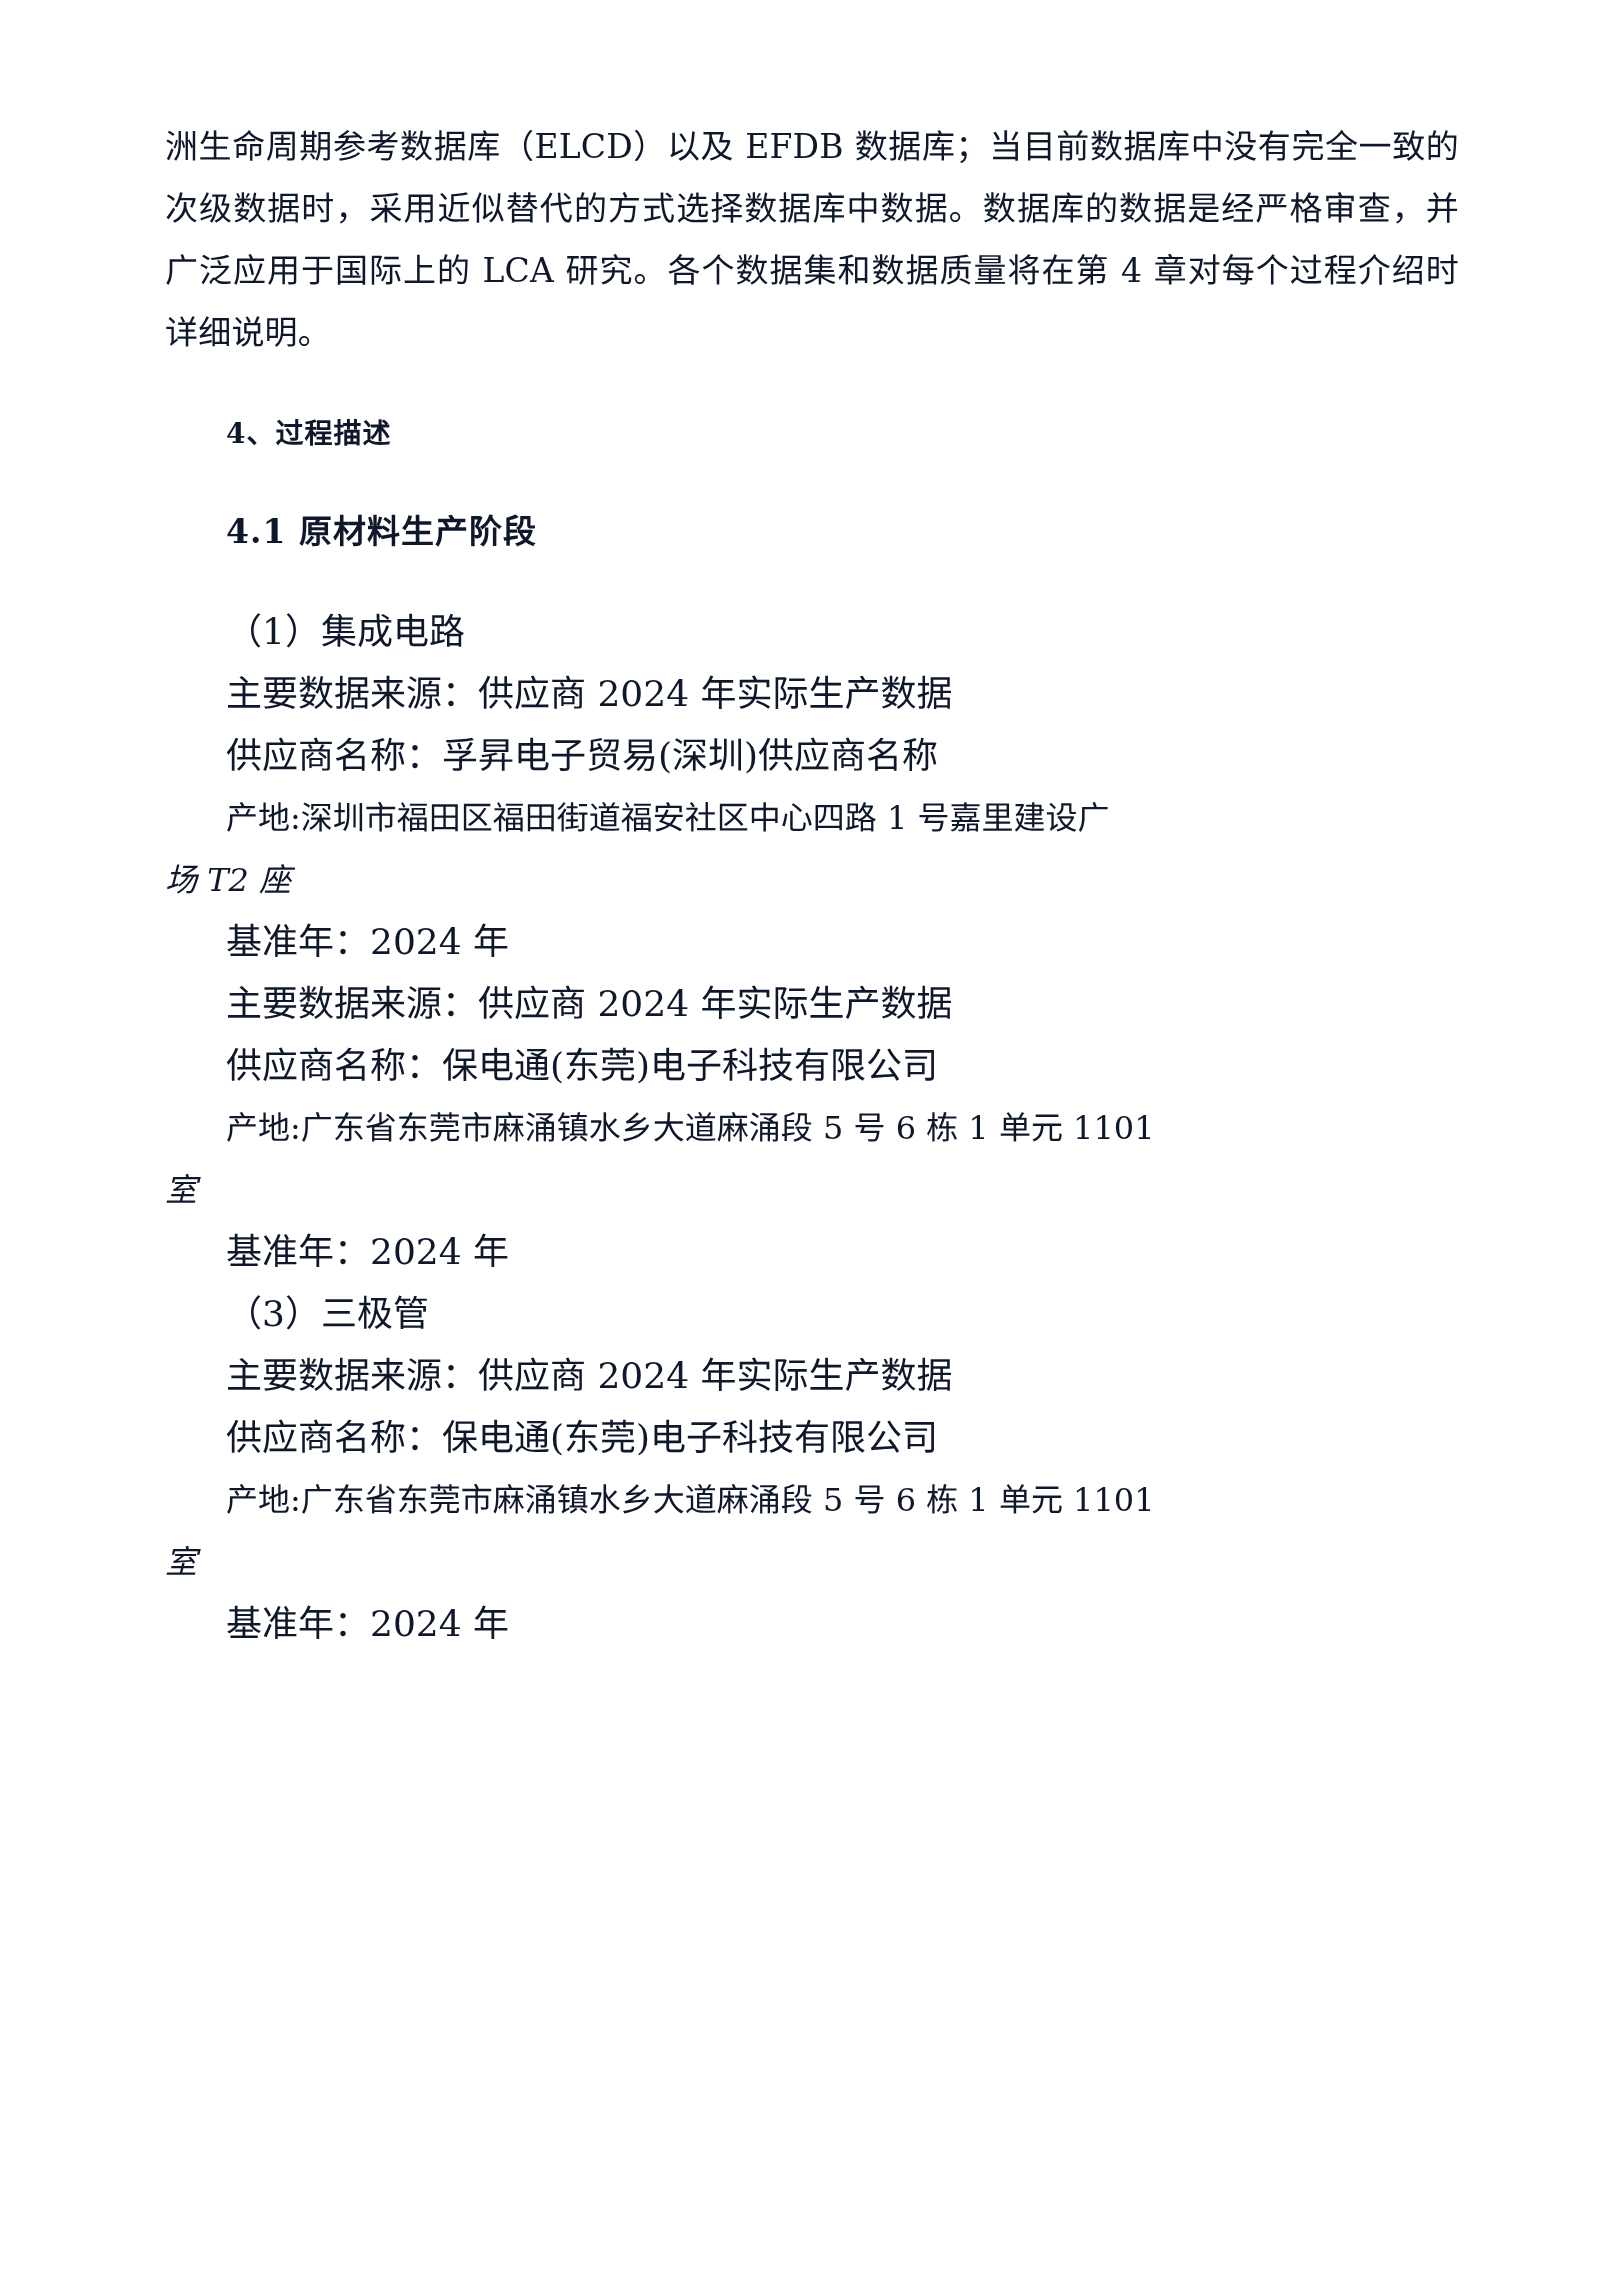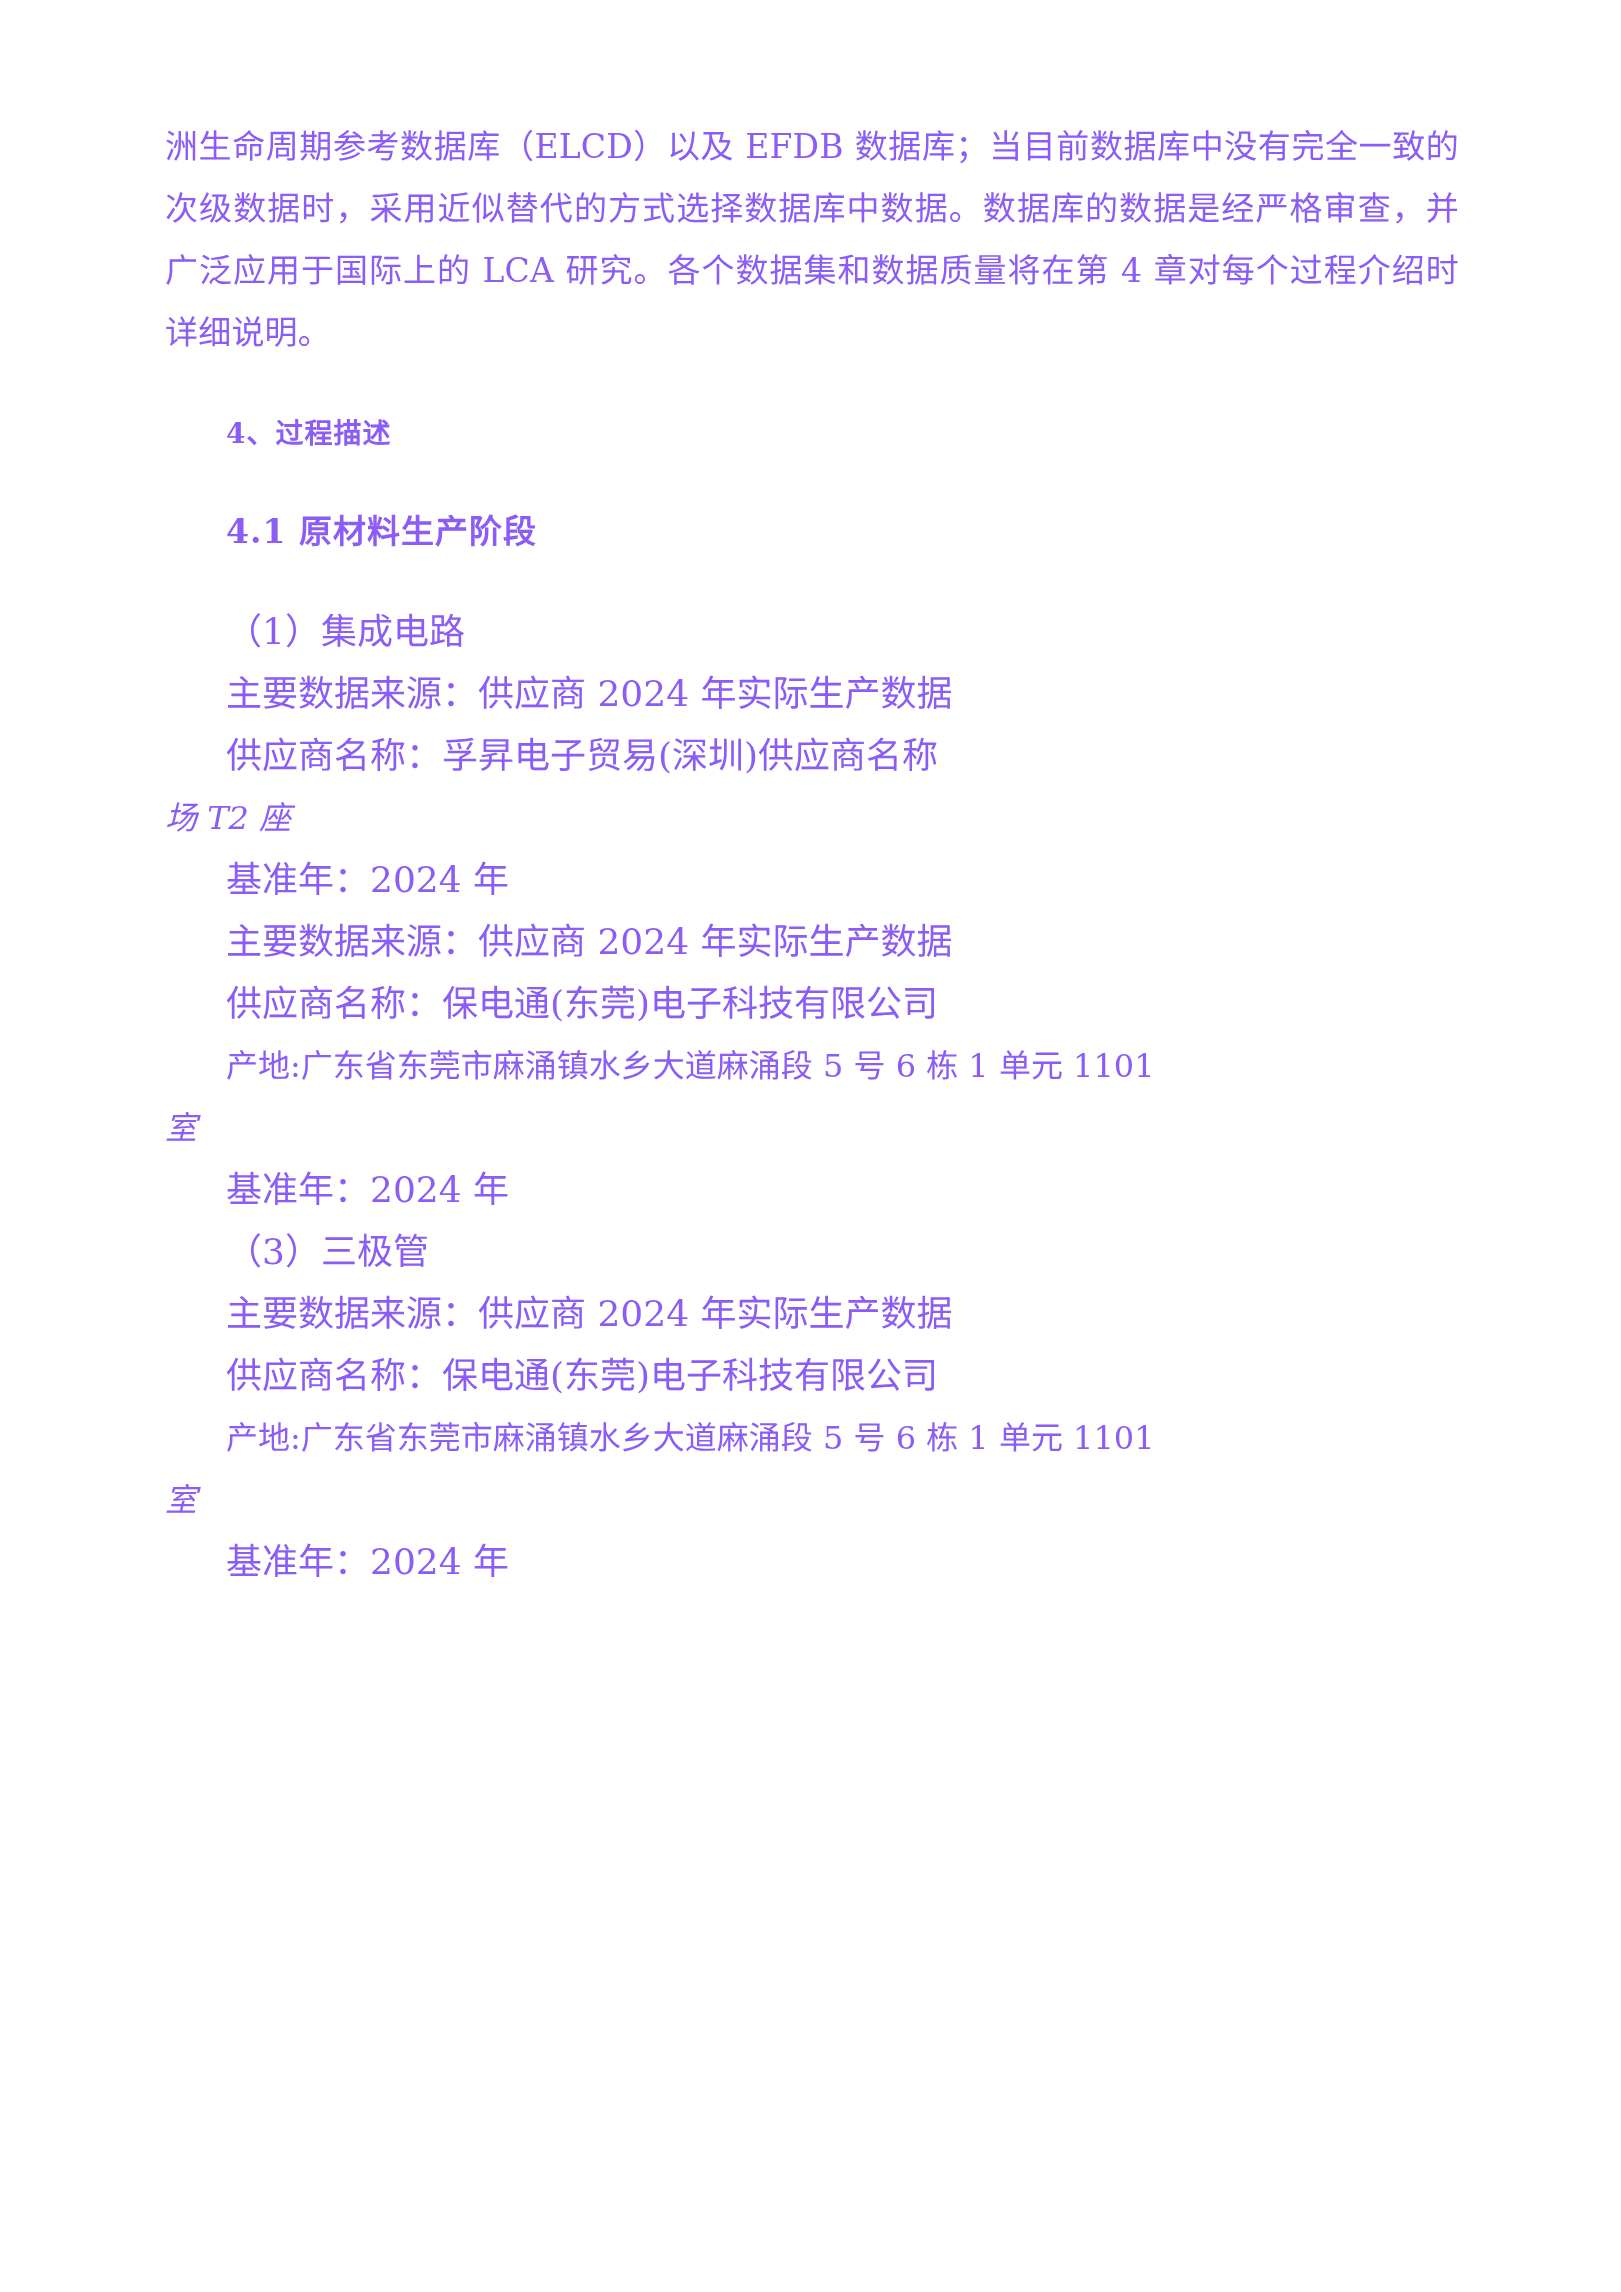--- a/index.html
+++ b/index.html
@@ -8,21 +8,21 @@
     background: #ffffff;
   }
   .page {
     position: relative;
     width: 1621px;
     height: 1947px;
     background: #ffffff;
     margin: 0 auto;
     box-sizing: border-box;
     font-family: "DejaVu Serif", "Liberation Serif", serif;
-    color: #8b5cf6;
+    color: #0f172a;
     overflow: hidden;
   }
   .content {
     position: absolute;
     left: 165px;
     top: 116px;
     width: 1294px;
   }
   .para {
     font-size: 33px;
@@ -95,20 +95,21 @@
     <p class="para body-para">洲生命周期参考数据库（ELCD）以及 EFDB 数据库；当目前数据库中没有完全一致的次级数据时，采用近似替代的方式选择数据库中数据。数据库的数据是经严格审查，并广泛应用于国际上的 LCA 研究。各个数据集和数据质量将在第 4 章对每个过程介绍时详细说明。</p>
 
     <h2 class="heading-1">4、过程描述</h2>
 
     <h3 class="heading-2">4.1 原材料生产阶段</h3>
 
     <div class="list-block">
       <p class="item-line">（1）集成电路</p>
       <p class="item-line">主要数据来源：供应商 2024 年实际生产数据</p>
       <p class="item-line">供应商名称：孚昇电子贸易(深圳)供应商名称</p>
+      <p class="addr-line">产地:深圳市福田区福田街道福安社区中心四路 1 号嘉里建设广</p>
       <p class="addr-cont">场 T2 座</p>
       <p class="item-line">基准年：2024 年</p>
     </div>
 
     <div>
       <p class="item-line">主要数据来源：供应商 2024 年实际生产数据</p>
       <p class="item-line">供应商名称：保电通(东莞)电子科技有限公司</p>
       <p class="addr-line">产地:广东省东莞市麻涌镇水乡大道麻涌段 5 号 6 栋 1 单元 1101</p>
       <p class="addr-cont">室</p>
       <p class="item-line">基准年：2024 年</p>

